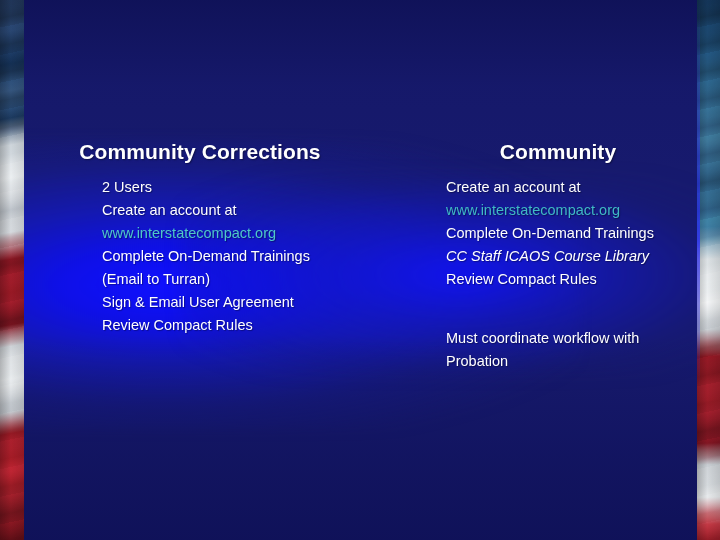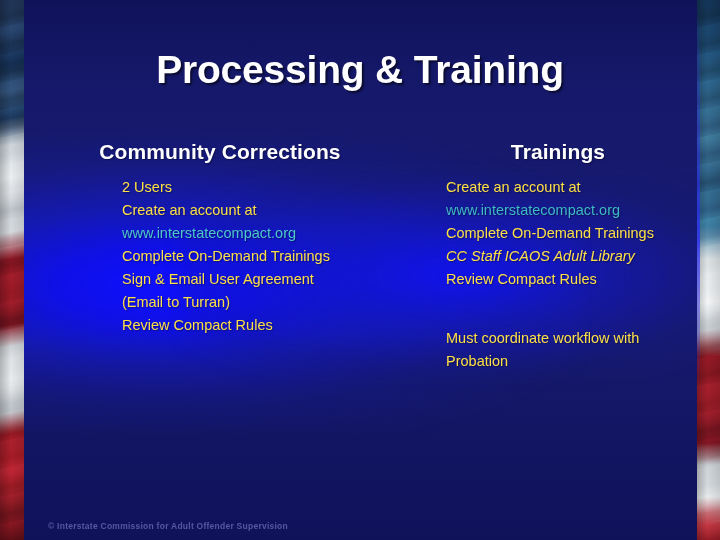--- a/index.html
+++ b/index.html
@@ -135,42 +135,42 @@
     font-size: 39px;
     font-weight: bold;
     color: #ffffff;
     letter-spacing: -0.2px;
     text-shadow: 2px 2px 2px rgba(0,0,0,0.55);
     white-space: nowrap;
   }
 
   
   .col { position: absolute; top: 140px; }
-  #col-left  { left: 48px;  width: 350px; }
+  #col-left  { left: 28px;  width: 350px; }
   #col-right { left: 418px; width: 280px; }
 
   .col-head {
     font-size: 21px;
     font-weight: bold;
     color: #ffffff;
     text-align: center;
     letter-spacing: 0.1px;
     text-shadow: 1px 1px 1.5px rgba(0,0,0,0.40);
     margin-bottom: 12px;
   }
   #col-left .col-head { padding-right: 6px; }
 
   .bullets { list-style: none; margin: 0; padding: 0; }
   #col-left .bullets  { padding-left: 74px; }
   #col-right .bullets { padding-left: 28px; }
 
   .bullets li {
     font-size: 14.5px;
     line-height: 23px;
-    color: #fde047;
+    color: #ffffff;
     text-shadow: 1px 1px 1px rgba(0,0,0,0.35);
     white-space: nowrap;
   }
   .bullets li.italic { font-style: italic; }
   .bullets li.wrap { white-space: normal; margin-top: 36px; }
   .bullets li.link {
     color: #4ec8c8;
     text-underline-offset: 1px;
   }
   #col-right .bullets li.link { color: #3fb9c4; }
@@ -203,42 +203,40 @@
     <div class="shade"></div>
   </div>
 
   <div class="flag flag-right">
     <div class="layers"></div>
     <div class="fold"></div>
     <div class="shade"></div>
     <div class="edge-glow"></div>
   </div>
 
-  <div id="title">Processing &amp; Training</div>
 
   <div class="col" id="col-left">
     <div class="col-head">Community Corrections</div>
     <ul class="bullets" id="list-left">
         <li>2 Users</li>
         <li>Create an account at</li>
         <li class="link">www.interstatecompact.org</li>
         <li>Complete On-Demand Trainings</li>
+        <li>(Email to Turran)</li>
         <li>Sign &amp; Email User Agreement</li>
-        <li>(Email to Turran)</li>
         <li>Review Compact Rules</li>
       </ul>
   </div>
 
   <div class="col" id="col-right">
-    <div class="col-head">Trainings</div>
+    <div class="col-head">Community</div>
     <ul class="bullets" id="list-right">
         <li>Create an account at</li>
         <li class="link">www.interstatecompact.org</li>
         <li>Complete On-Demand Trainings</li>
-        <li class="italic">CC Staff ICAOS Adult Library</li>
+        <li class="italic">CC Staff ICAOS Course Library</li>
         <li>Review Compact Rules</li>
         <li class="wrap">Must coordinate workflow with Probation</li>
       </ul>
   </div>
 
-  <div id="footer">© Interstate Commission for Adult Offender Supervision</div>
 
 </div>
 
 </body></html>

